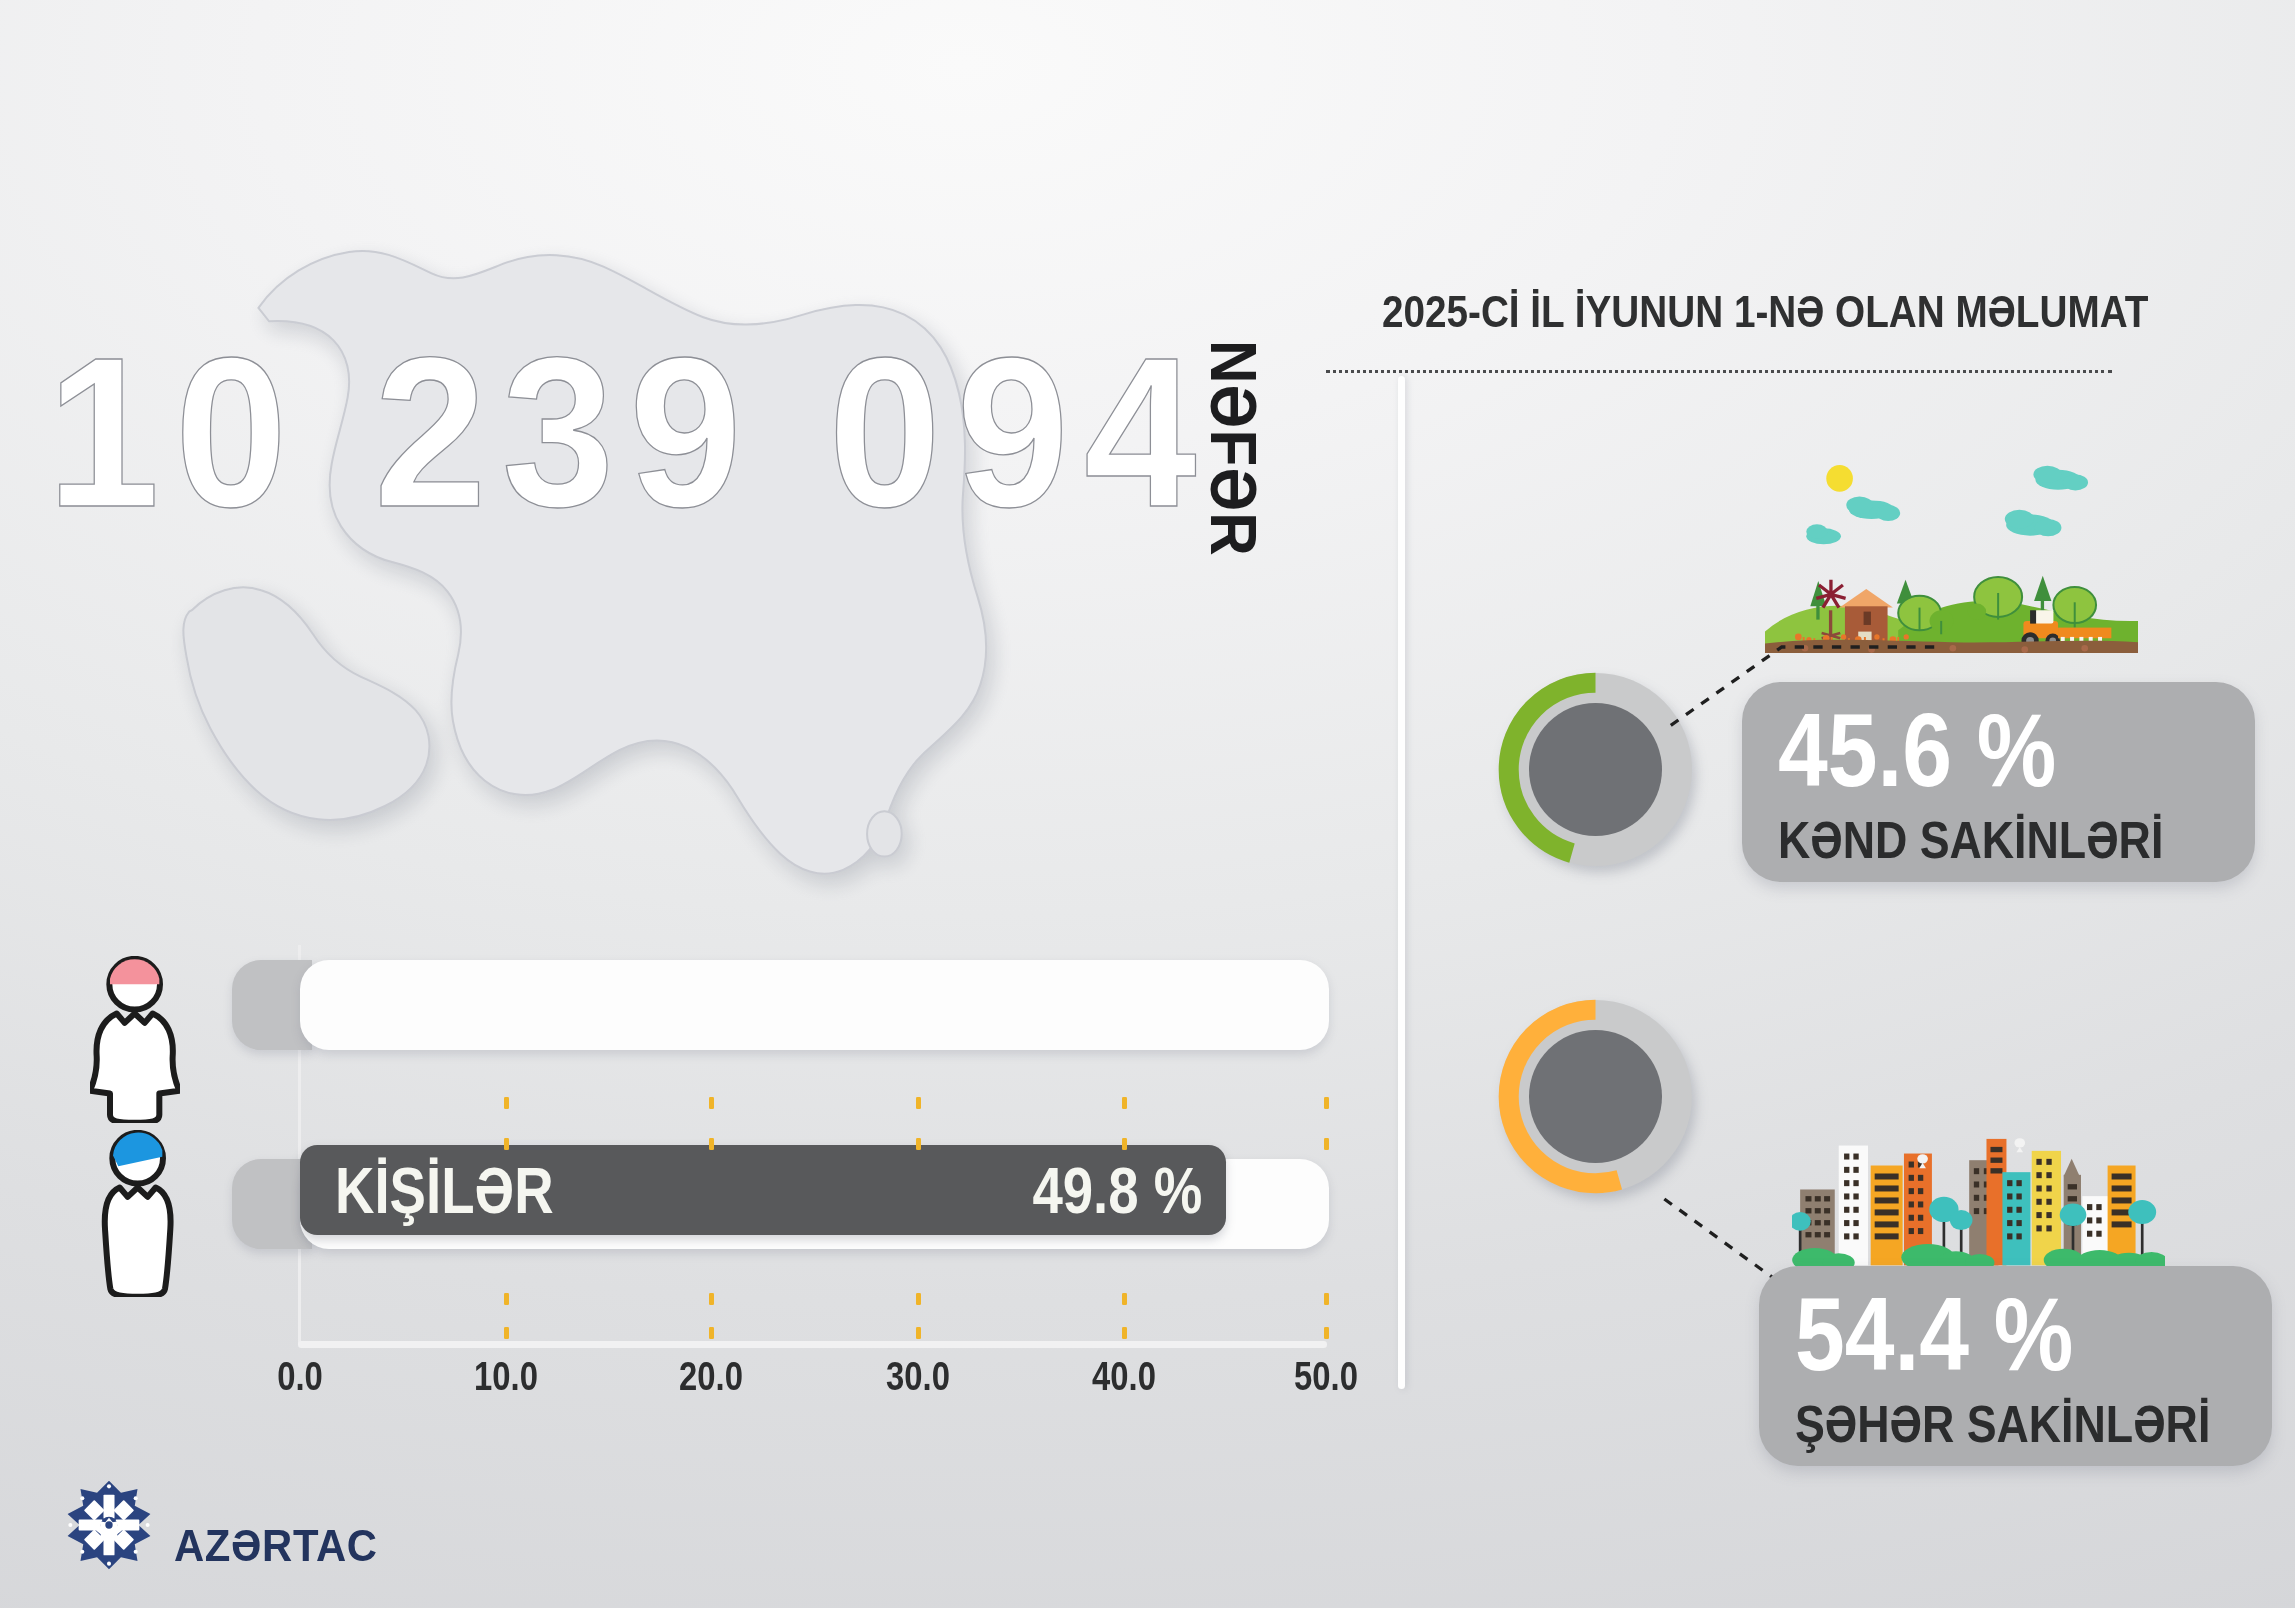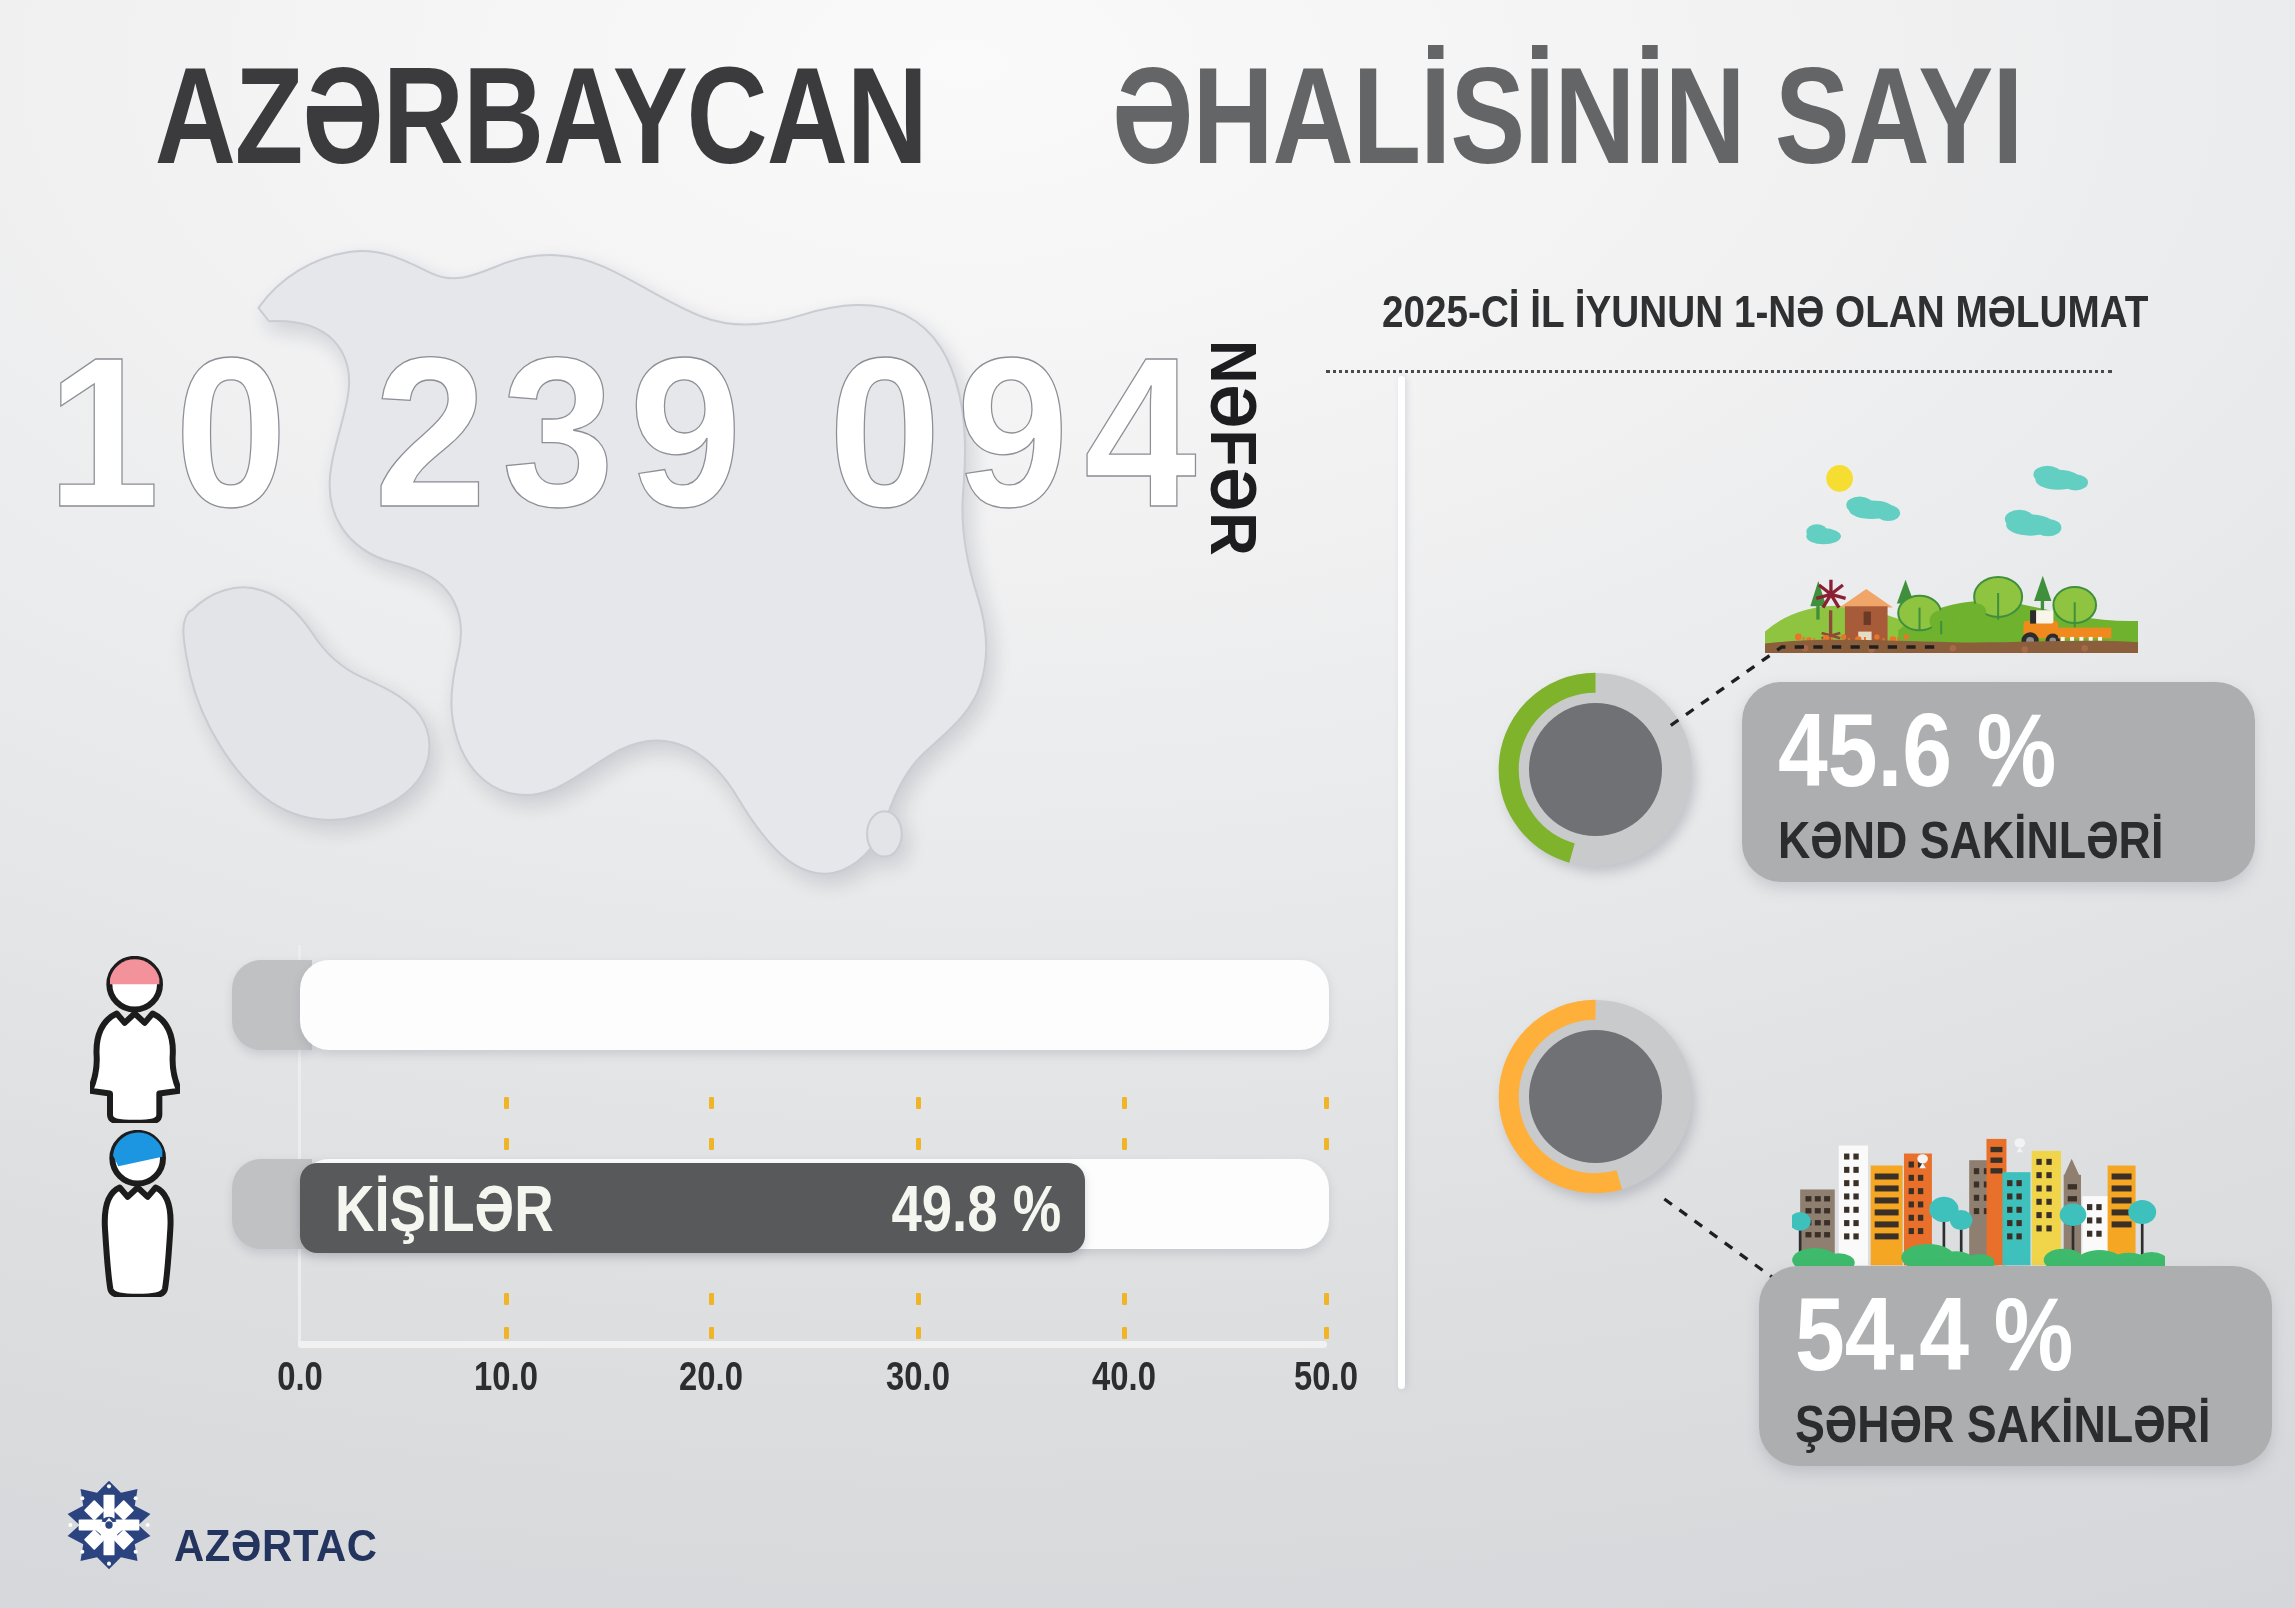--- a/index.html
+++ b/index.html
@@ -185,23 +185,20 @@
     <path fill="#e3e4e7" stroke="#c9cbd2" stroke-width="3" d="
       M 168 706 C 196 678 236 664 272 676 C 306 686 330 712 350 742
       C 368 770 392 792 422 806 C 452 820 482 832 504 856
       C 524 878 530 910 520 938 C 510 966 486 986 458 1000
       C 426 1016 392 1024 358 1020 C 322 1016 290 1000 264 976
       C 236 950 214 918 196 884 C 178 850 166 814 160 776
       C 154 744 152 722 164 708 Z"></path>
     <ellipse cx="1208" cy="1042" rx="26" ry="34" fill="#e3e4e7" stroke="#c9cbd2" stroke-width="3"></ellipse>
   </svg>
 
-  <div id="title">
-    <span class="t1">AZƏRBAYCAN </span><span class="t2">ƏHALİSİNİN SAYI</span>
-  </div>
 
   <div id="subtitle">2025-Cİ İL İYUNUN 1-NƏ OLAN MƏLUMAT</div>
   <div id="subrule"></div>
 
   <div id="bignum">10 239 094</div>
   <div id="nefer">NƏFƏR</div>
 
   <div id="divider"></div>
 
   <div id="barchart">
@@ -226,21 +223,21 @@
     </svg>
 
     <div id="axisvline"></div>
     <div id="axisline"></div>
 
     <div class="bar-stub" style="left:232px; top:27px;"></div>
     <div class="bar-track" style="left:300px; top:27px; width:1029px;"></div>
 
     <div class="bar-stub" style="left:232px; top:226px;"></div>
     <div class="bar-track" style="left:300px; top:226px; width:1029px;"></div>
-    <div class="bar-fill" style="left:300px; top:230px; width:785px;">
+    <div class="bar-fill" style="left:300px; top:212px; width:926px;">
       <span class="bar-label">KİŞİLƏR</span>
       <span class="bar-value">49.8 %</span>
     </div>
 
     <div class="tick" style="left:504px;  top:164px;"></div>
     <div class="tick" style="left:709px; top:164px;"></div>
     <div class="tick" style="left:916px; top:164px;"></div>
     <div class="tick" style="left:1122px; top:164px;"></div>
     <div class="tick" style="left:1324px; top:164px;"></div>
 

